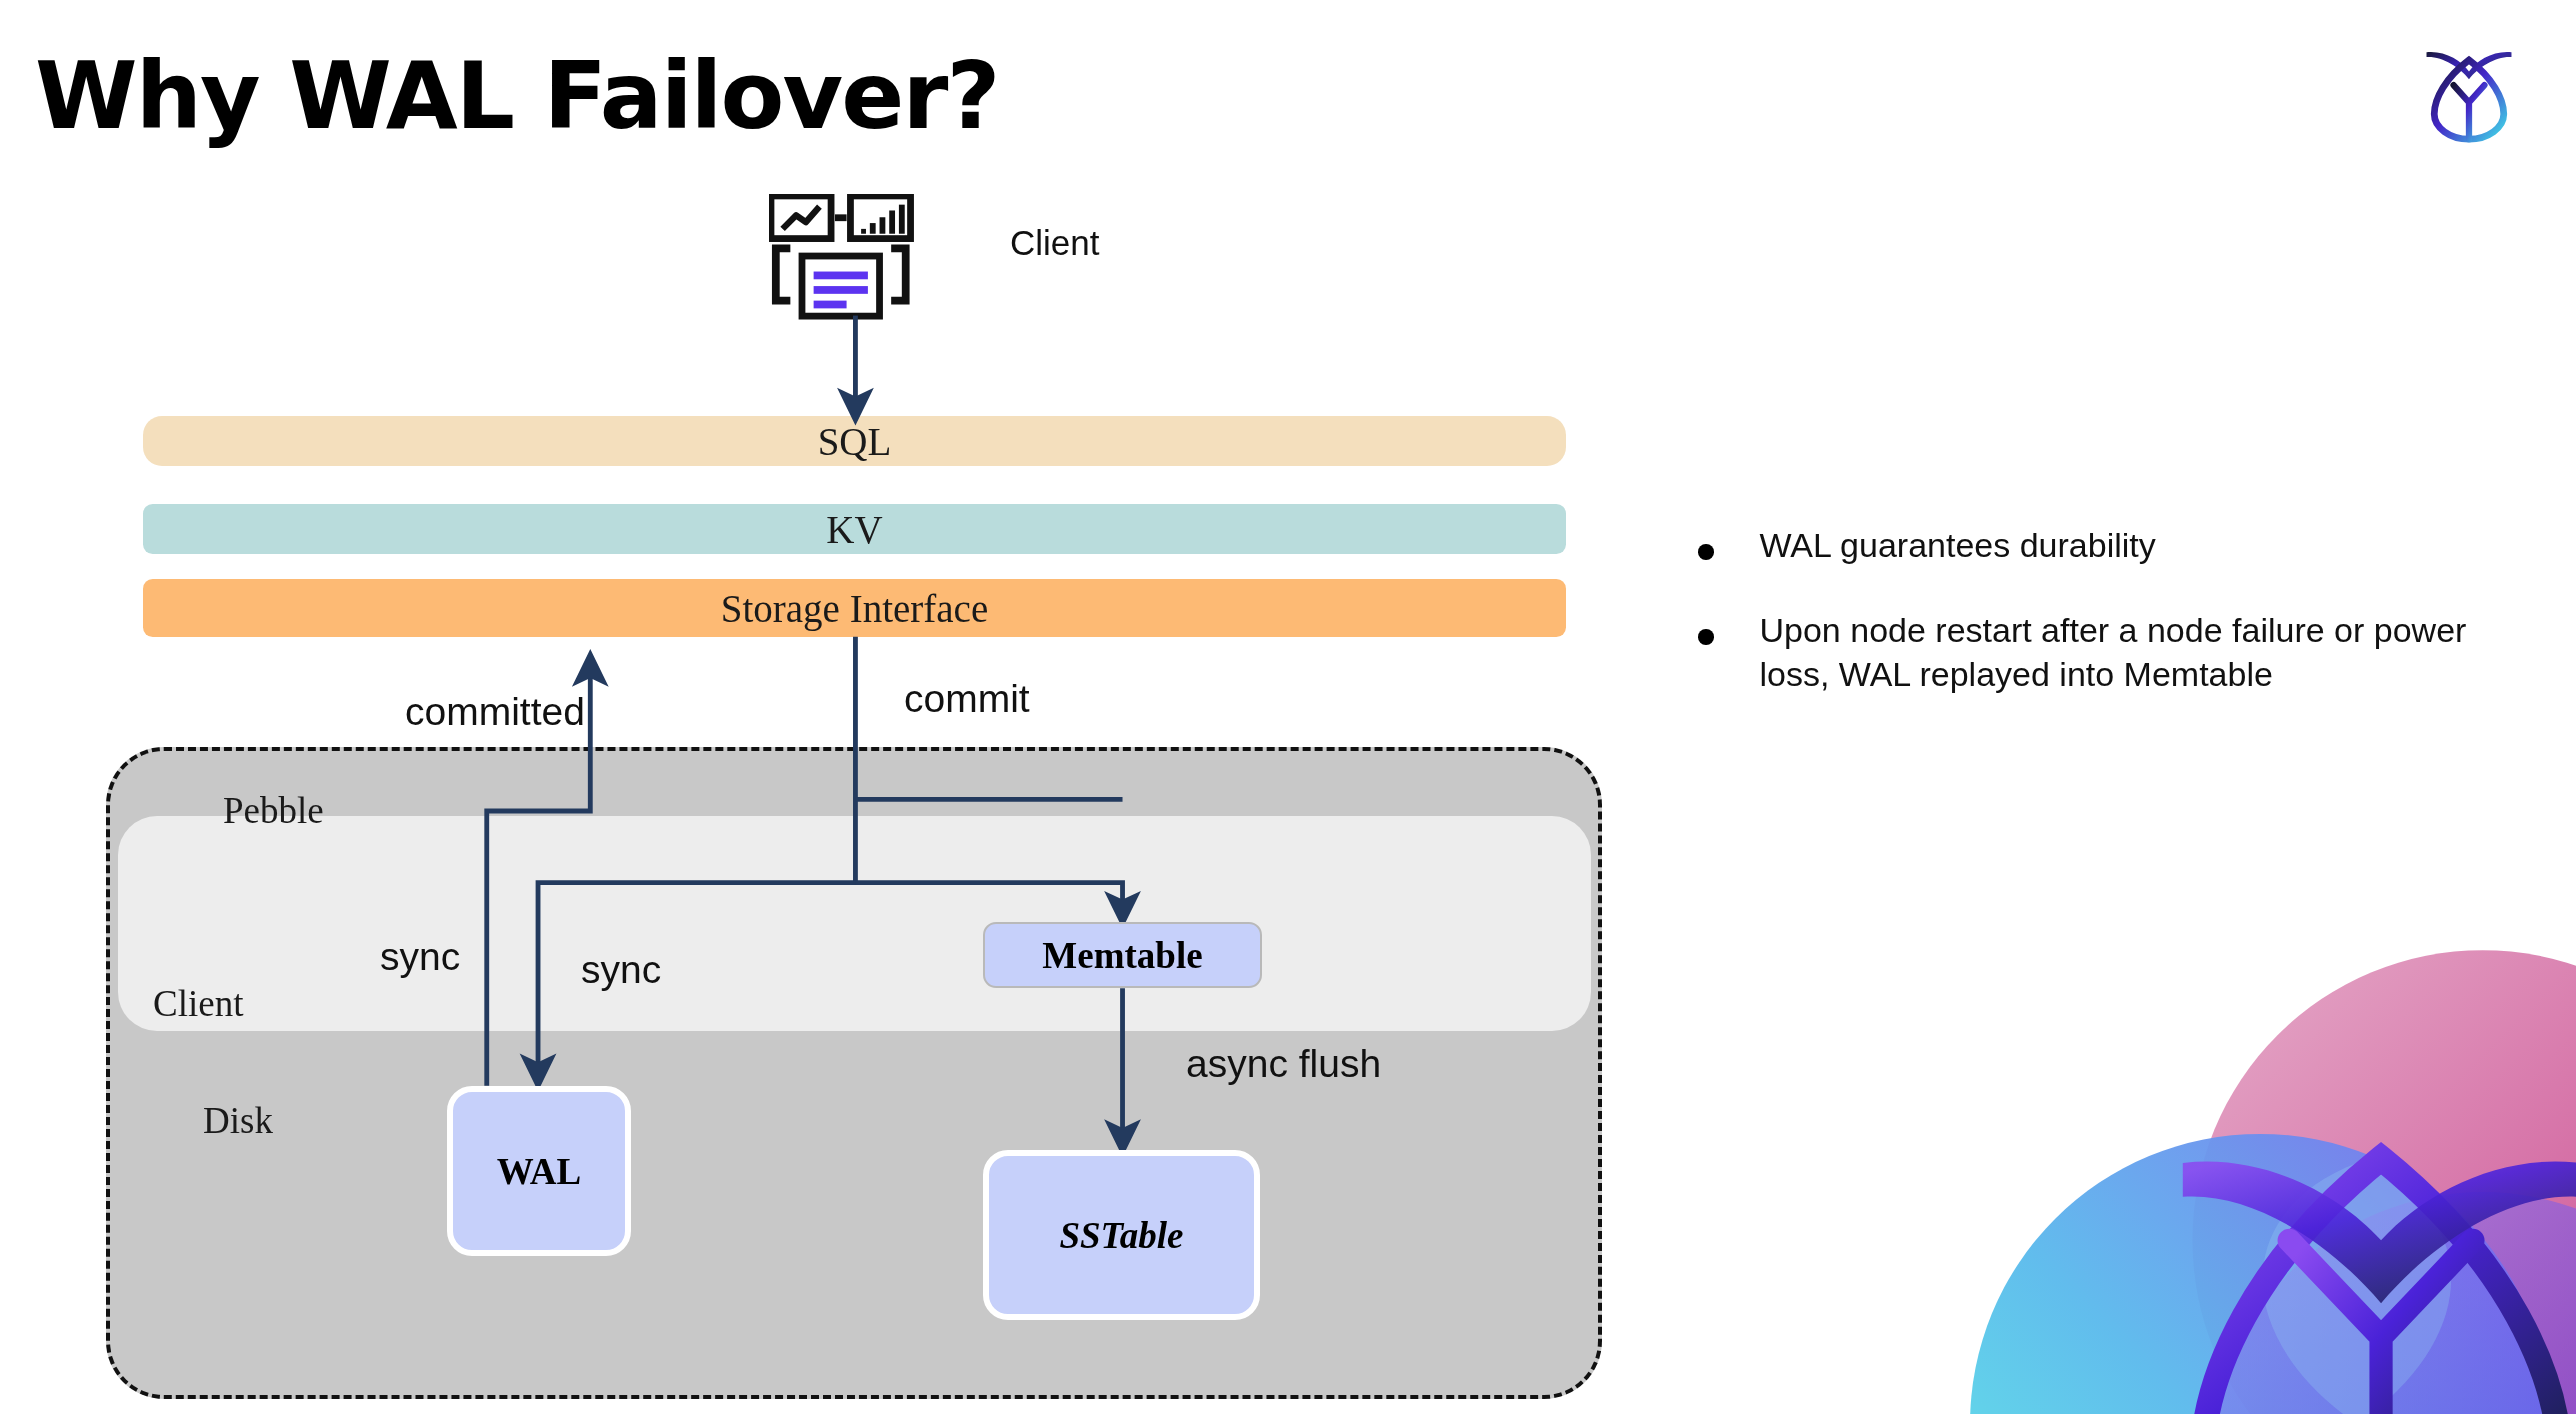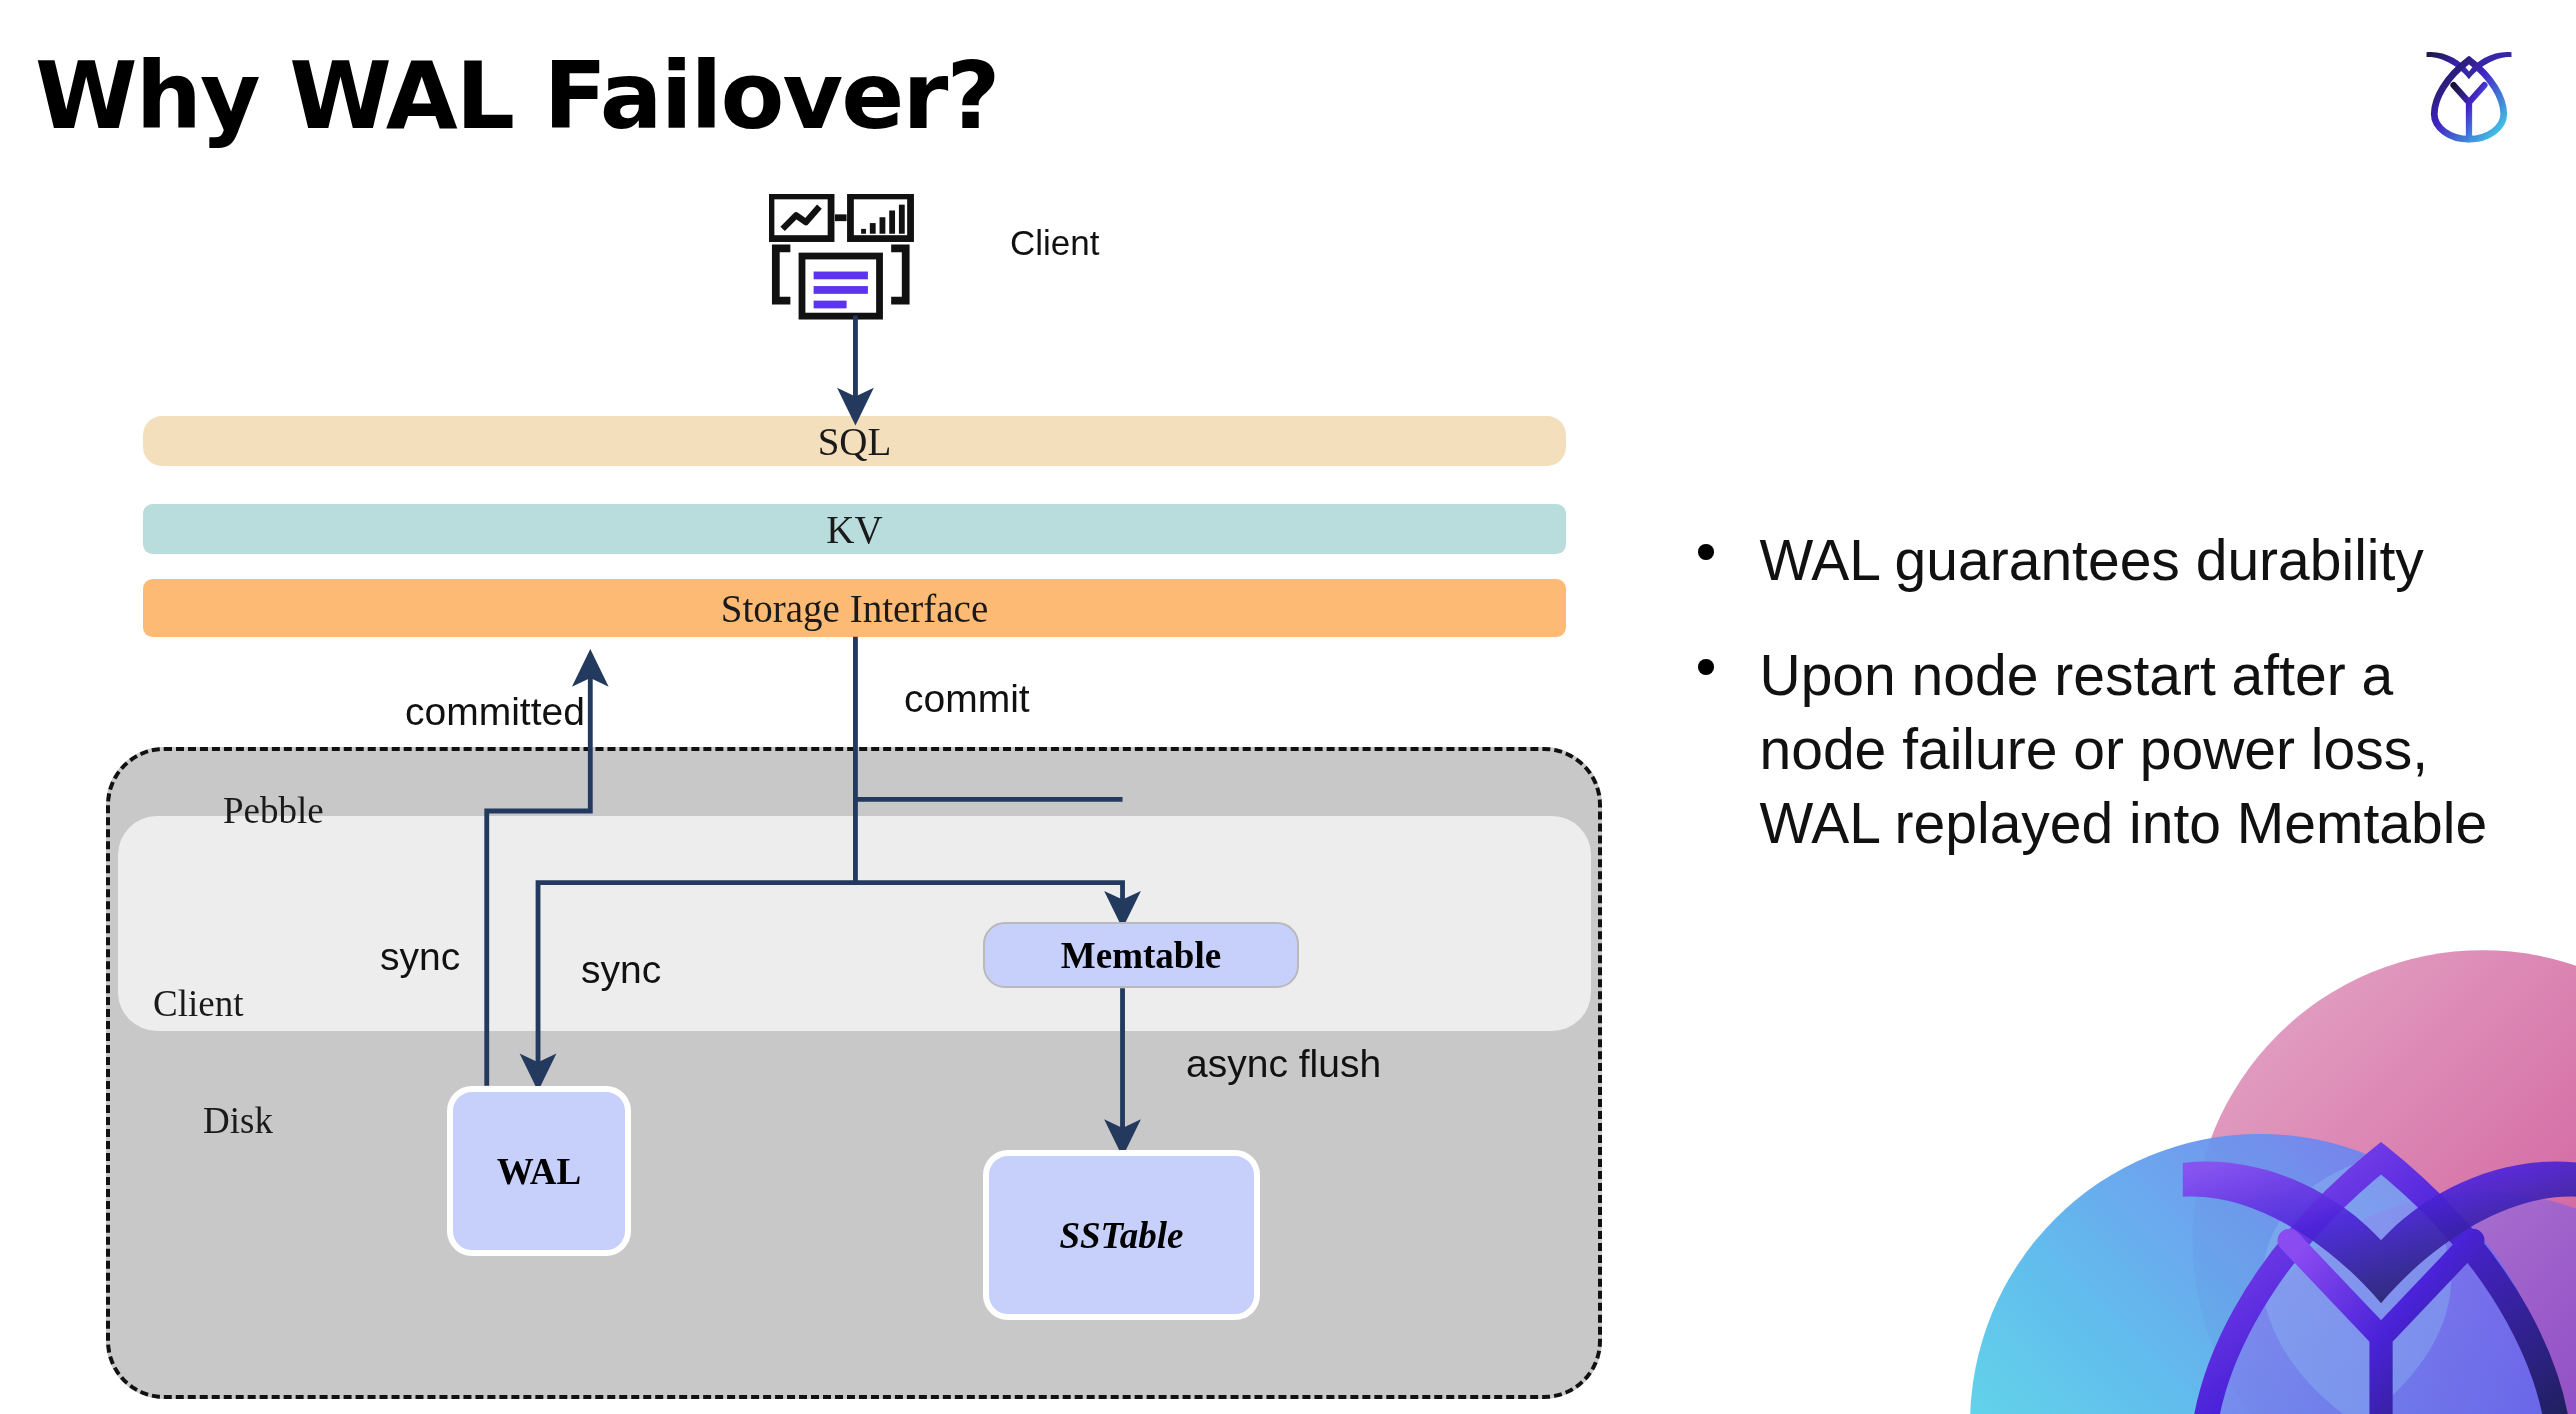--- a/index.html
+++ b/index.html
@@ -81,22 +81,22 @@
   
   .node-box {
     position:absolute;
     background:#C6D0FA;
     display:flex; align-items:center; justify-content:center;
     font-family:"Liberation Serif", serif;
     font-weight:bold; color:#000;
     box-sizing:border-box;
   }
   #node-memtable {
-    left:983px; top:922px; width:316px; height:66px;
-    border:2.9px solid #B9B9B9; border-radius:22px; font-size:37px;
+    left:983px; top:922px; width:279px; height:66px;
+    border:2.9px solid #B9B9B9; border-radius:13px; font-size:37px;
   }
   #node-wal {
     left:447px; top:1086px; width:184px; height:170px;
     border:6.8px solid #ffffff; border-radius:25px; font-size:37px;
   }
   #node-sstable {
     left:983px; top:1150px; width:277px; height:170px;
     border:6.8px solid #ffffff; border-radius:25px; font-size:37px;font-style:italic;
   }
 
@@ -120,21 +120,21 @@
   #bullets {
     position:absolute; left:1698px; top:523px; width:832px;
   }
   .bullet-row { display:flex; align-items:flex-start; margin-bottom:41px; }
   .bullet-dot {
     width:15.5px; height:15.5px; border-radius:50%; background:#000;
     margin-top:21px; margin-right:46px; flex:0 0 auto;
   }
   .bullet-text {
     font-family:"Liberation Sans", sans-serif;
-    font-size:57px; line-height:1.30; color:#111;
+    font-size:34px; line-height:1.30; color:#111;
   }
 </style>
 </head>
 <body>
 
 <div class="slide">
 
   <div id="page-title">Why WAL Failover?</div>
 
   <svg id="brand-logo" viewBox="0 0 120 116">

